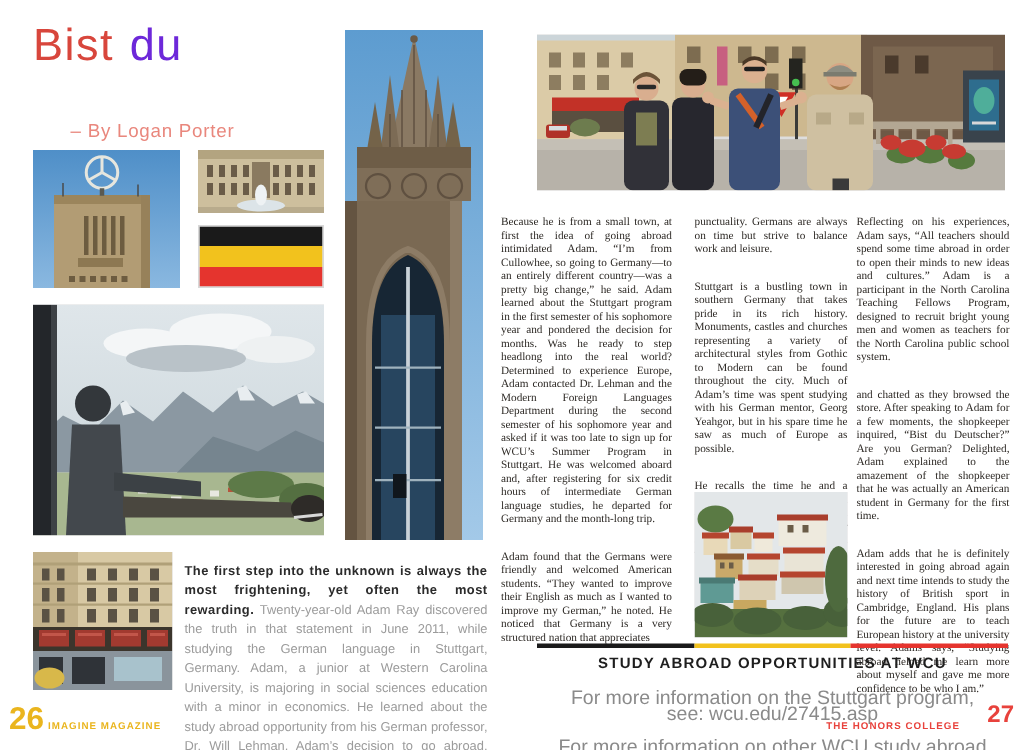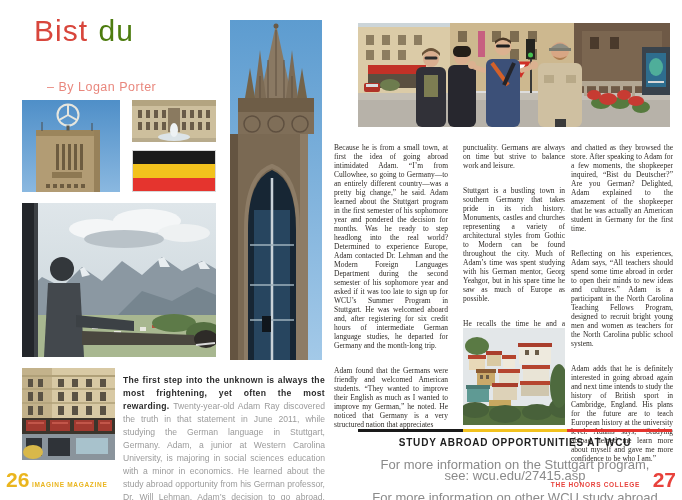--- a/index.html
+++ b/index.html
@@ -2,22 +2,22 @@
 <html><head>
 <meta charset="utf-8">
 <style>
   html,body{margin:0;padding:0;background:#e9e9e9;}
   .spread{position:relative;width:682px;height:500px;background:#ffffff;overflow:hidden;
           font-family:"Liberation Sans",sans-serif;}
   
   .title-line{position:absolute;left:22px;font-size:30px;line-height:30px;letter-spacing:1px;font-weight:400;margin:0;}
   .t1{top:16px;}
   .t2{top:46px;color:#3d3d3d;}
-  .w-bist{color:#d8463c;margin-left:12px;}
-  .w-du{color:#4d7c0f;margin-left:.35em;}
+  .w-bist{color:#d8463c;}
+  .w-du{color:#6d28d9;margin-left:.35em;}
   .byline{position:absolute;left:23px;top:80px;font-size:12.5px;color:#e9877d;letter-spacing:.5px;margin-left:24px;}
   
   .photo{position:absolute;overflow:hidden;background:#ddd;}
   .photo svg{display:block;width:100%;height:100%;}
   .ph-mercedes{left:22px;top:100px;width:98px;height:92px;}
   .ph-palace{left:132px;top:100px;width:84px;height:42px;}
   .ph-flag{left:132px;top:150px;width:84px;height:42px;border:1px solid #d8d8d8;box-sizing:border-box;display:flex;flex-direction:column;}
   .ph-flag .stripe{flex:1;}
   .ph-valley{left:22px;top:203px;width:194px;height:154px;}
   .ph-citybuild{left:22px;top:368px;width:93px;height:92px;}
@@ -40,43 +40,43 @@
   .tricolor span{flex:1;}
   .tc-black{background:#1a1a1a;}
   .tc-gold{background:#f2c21d;}
   .tc-red{background:#e5342e;}
   .sa{position:absolute;left:358px;top:437px;width:314px;text-align:center;}
   .sa-title{font-size:10px;font-weight:bold;color:#1e1e1e;letter-spacing:.8px;margin:0 0 3px 0;}
   .sa-line{font-size:13px;color:#8a8a8a;line-height:10.5px;margin:12px;}
   
   .folio-left{position:absolute;left:6px;top:468px;font-size:21px;font-weight:bold;color:#eab51e;}
   .mag-name{position:absolute;left:32px;top:481px;font-size:6.5px;font-weight:bold;color:#eab51e;letter-spacing:.7px;}
-  .folio-right{position:absolute;right:6px;top:468px;font-size:21px;font-weight:bold;color:#e8423c;}
+  .folio-right{position:absolute;right:6px;top:468px;font-size:16px;font-weight:bold;color:#e8423c;}
   .honors-name{position:absolute;right:42px;top:481px;font-size:6.5px;font-weight:bold;color:#e8423c;letter-spacing:.7px;}
 </style>
 </head>
 <body>
 
 <div class="spread">
 
   <h1 class="title-line t1"><span class="w-bist">Bist</span><span class="w-du">du</span></h1>
   <div class="byline">– By Logan Porter</div>
 
   <div class="col col1">
     <p>Because he is from a small town, at first the idea of going abroad intimidated Adam. “I’m from Cullowhee, so going to Germany—to an entirely different country—was a pretty big change,” he said. Adam learned about the Stuttgart program in the first semester of his sophomore year and pondered the decision for months. Was he ready to step headlong into the real world? Determined to experience Europe, Adam contacted Dr. Lehman and the Modern Foreign Languages Department during the second semester of his sophomore year and asked if it was too late to sign up for WCU’s Summer Program in Stuttgart. He was welcomed aboard and, after registering for six credit hours of intermediate German language studies, he departed for Germany and the month-long trip.</p>
     <p>Adam found that the Germans were friendly and welcomed American students. “They wanted to improve their English as much as I wanted to improve my German,” he noted. He noticed that Germany is a very structured nation that appreciates</p>
   </div>
   <div class="col col2">
     <p>punctuality. Germans are always on time but strive to balance work and leisure.</p>
     <p>Stuttgart is a bustling town in southern Germany that takes pride in its rich history. Monuments, castles and churches representing a variety of architectural styles from Gothic to Modern can be found throughout the city. Much of Adam’s time was spent studying with his German mentor, Georg Yeahgor, but in his spare time he saw as much of Europe as possible.</p>
     <p>He recalls the time he and a group of fellow students entered a small traditional shop in Stuttgart that sold handmade beer steins. The shopkeeper welcomed them</p>
   </div>
   <div class="col col3">
+    <p>Reflecting on his experiences, Adam says, “All teachers should spend some time abroad in order to open their minds to new ideas and cultures.” Adam is a participant in the North Carolina Teaching Fellows Program, designed to recruit bright young men and women as teachers for the North Carolina public school system.</p>
     <p>and chatted as they browsed the store. After speaking to Adam for a few moments, the shopkeeper inquired, “Bist du Deutscher?” Are you German? Delighted, Adam explained to the amazement of the shopkeeper that he was actually an American student in Germany for the first time.</p>
-    <p>Reflecting on his experiences, Adam says, “All teachers should spend some time abroad in order to open their minds to new ideas and cultures.” Adam is a participant in the North Carolina Teaching Fellows Program, designed to recruit bright young men and women as teachers for the North Carolina public school system.</p>
     <p>Adam adds that he is definitely interested in going abroad again and next time intends to study the history of British sport in Cambridge, England. His plans for the future are to teach European history at the university level. Adams says, “Studying abroad helped me learn more about myself and gave me more confidence to be who I am.”</p>
   </div>
 
   <p class="intro"><span class="b">The first step into the unknown is always the most frightening, yet often the most rewarding.</span><span class="g"> Twenty-year-old Adam Ray discovered the truth in that statement in June 2011, while studying the German language in Stuttgart, Germany. Adam, a junior at Western Carolina University, is majoring in social sciences education with a minor in economics. He learned about the study abroad opportunity from his German professor, Dr. Will Lehman. Adam’s decision to go abroad, however, was not an easy one.</span></p>
 
   <div class="photo ph-mercedes">
     <svg viewBox="0 0 98 92" preserveAspectRatio="none">
       <defs>
           <linearGradient id="sky1" x1="0" y1="0" x2="0" y2="1">
         <stop offset="0" stop-color="#4f8fc8"></stop>

